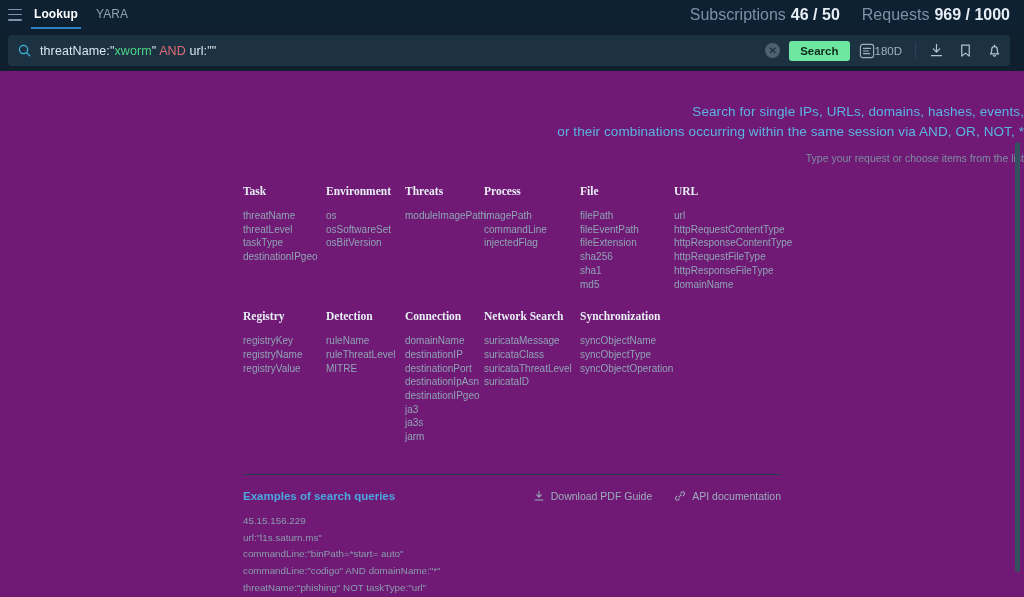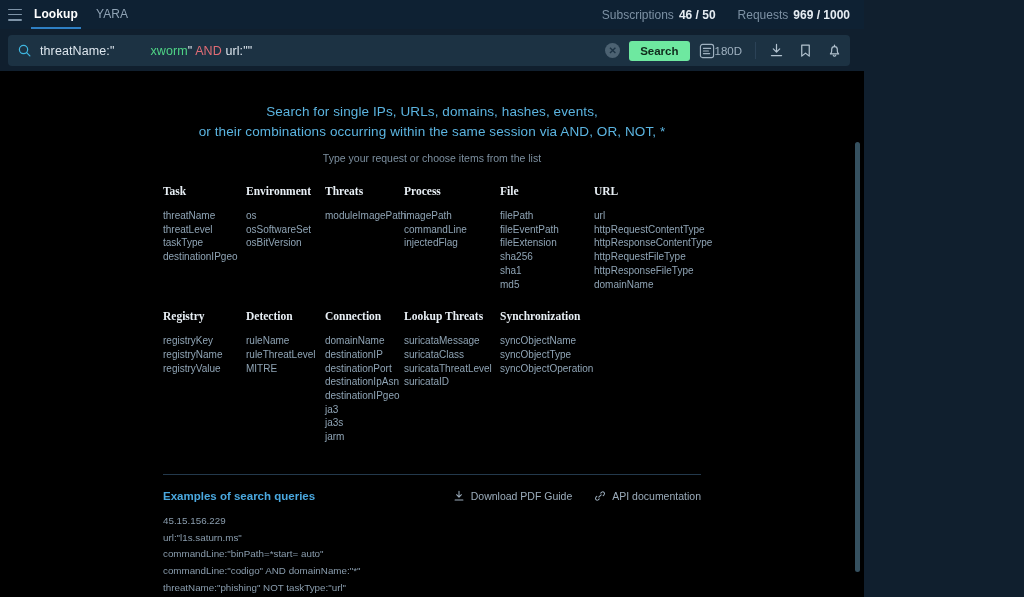--- a/index.html
+++ b/index.html
@@ -9,23 +9,23 @@
   body {
     width: 1024px;
     height: 597px;
     background: #101f2e;
     font-family: "Liberation Sans", sans-serif;
     color: #c3ced9;
     overflow: hidden;
   }
   .app {
     position: relative;
-    width: 864px;
+    width: 1024px;
     height: 597px;
-    background: #000000;
+    background: #701a75;
   }
 
   
   .topbar {
     height: 29px;
     background: #0e2133;
     display: flex;
     align-items: center;
     padding: 0 14px 0 8px;
     box-sizing: border-box;
@@ -74,21 +74,21 @@
     right: -3px;
     bottom: 0;
     height: 2px;
     background: #2e7fc4;
   }
   .topbar-right {
     margin-left: auto;
     display: flex;
     align-items: center;
     gap: 22px;
-    font-size: 12px;
+    font-size: 16px;
   }
   .stat { white-space: nowrap; }
   .stat .label { color: #7d91a4; }
   .stat .value { color: #e6edf3; font-weight: bold; margin-left: 5px; }
 
   
   .searchwrap {
     height: 42px;
     padding: 6px 14px 5px 8px;
     box-sizing: border-box;
@@ -111,21 +111,21 @@
     margin-right: 9px;
   }
   .query {
     font-size: 12.5px;
     color: #dde6ee;
     white-space: nowrap;
     overflow: hidden;
     flex: 1 1 auto;
     letter-spacing: .1px;
   }
-  .q-green { color: #4fd486; margin-left: 36px; }
+  .q-green { color: #4fd486; }
   .q-red   { color: #e06c75; }
   .clear-btn {
     width: 15px; height: 15px;
     border-radius: 50%;
     background: #4c6272;
     color: #1c3243;
     font-size: 10px;
     line-height: 15px;
     text-align: center;
     flex: 0 0 auto;
@@ -175,21 +175,21 @@
   }
   .icon-btn { width: 15px; height: 15px; cursor: pointer; }
 
   
   .content {
     position: relative;
     height: 526px;
     overflow: hidden;
   }
   .hero {
-    text-align: center;
+    text-align: right;
     padding-top: 31px;
   }
   .hero-line {
     color: #5bb4e0;
     font-size: 13.5px;
     line-height: 20px;
     letter-spacing: .1px;
   }
   .hero-sub {
     color: #7c8f9f;
@@ -432,21 +432,21 @@
           <div class="col-item">domainName</div>
           <div class="col-item">destinationIP</div>
           <div class="col-item">destinationPort</div>
           <div class="col-item">destinationIpAsn</div>
           <div class="col-item">destinationIPgeo</div>
           <div class="col-item">ja3</div>
           <div class="col-item">ja3s</div>
           <div class="col-item">jarm</div>
         </div>
         <div>
-          <div class="col-head">Lookup Threats</div>
+          <div class="col-head">Network Search</div>
           <div class="col-item">suricataMessage</div>
           <div class="col-item">suricataClass</div>
           <div class="col-item">suricataThreatLevel</div>
           <div class="col-item">suricataID</div>
         </div>
         <div>
           <div class="col-head">Synchronization</div>
           <div class="col-item">syncObjectName</div>
           <div class="col-item">syncObjectType</div>
           <div class="col-item">syncObjectOperation</div>

